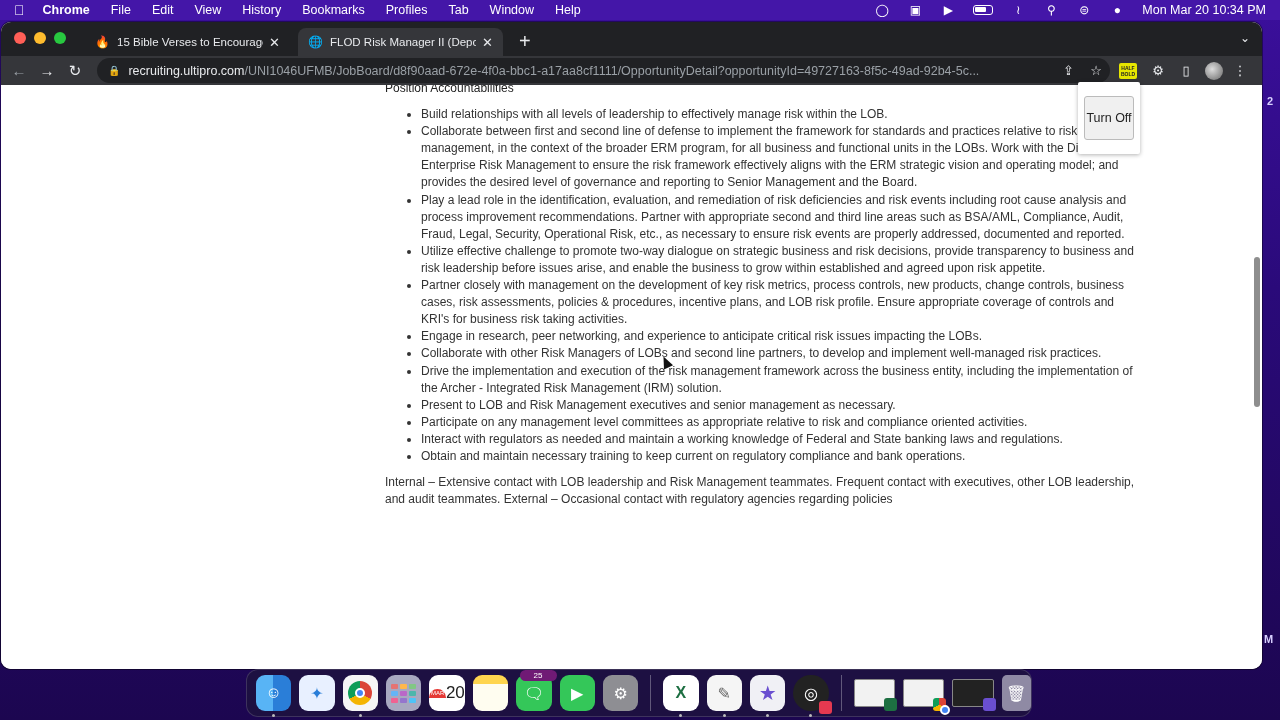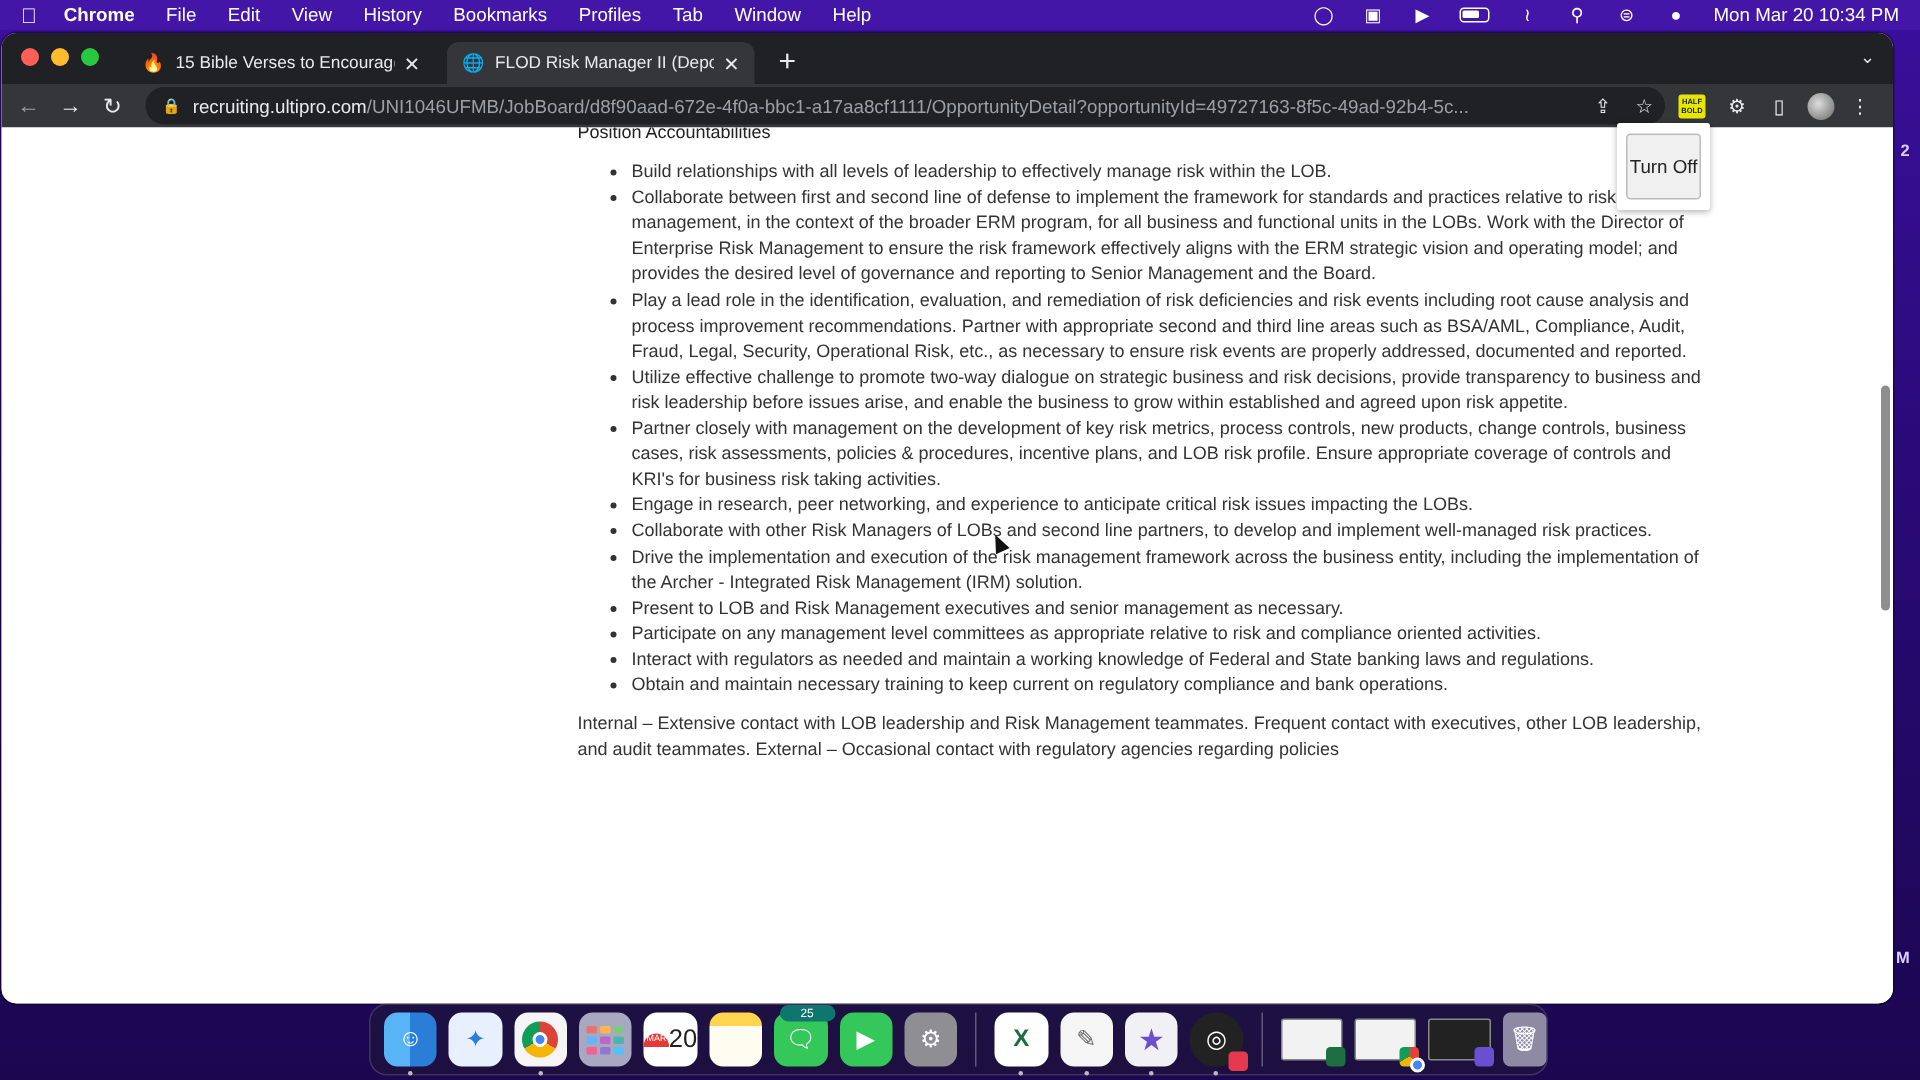--- a/index.html
+++ b/index.html
@@ -69,21 +69,21 @@
 
   
   .page { position: absolute; left: 0; top: 63px; width: 1261px; height: 584px; background: #fff; overflow: hidden; }
   .content { position: absolute; left: 384px; top: -5px; width: 760px; color: #333; font-size: 12px; line-height: 17.1px; }
   .content .heading { font-weight: normal; color: #222; margin-bottom: 9px; }
   .content ul { padding-left: 36px; list-style: disc; margin-bottom: 9px; }
   .content li { margin: 0; }
   .content p { margin-bottom: 11px; }
 
   .turnoff-pop {
-    position: absolute; left: 1078px; top: 82px; width: 62px; height: 58px; background: #fff;
+    position: absolute; left: 1078px; top: 82px; width: 62px; height: 72px; background: #fff;
     box-shadow: 0 1px 4px rgba(0,0,0,0.3); border-radius: 2px; z-index: 5;
     display: flex; align-items: center; justify-content: center;
   }
   .turnoff-btn {
     width: 50px; height: 44px; background: #f0f0f0; border: 1px solid #bbb; border-radius: 3px;
     font-size: 12.5px; color: #222; text-align: center; line-height: 14px; display: flex; align-items: center; justify-content: center;
     font-family: "Liberation Sans", sans-serif;
   }
   .scrollbar { position: absolute; left: 1254px; top: 257px; width: 6px; height: 150px; background: #8e8e8e; border-radius: 3px; z-index: 4; }
 
@@ -107,21 +107,21 @@
   .chrome-logo { width: 24px; height: 24px; border-radius: 50%; background: conic-gradient(#db4437 0 120deg, #f4b400 120deg 240deg, #0f9d58 240deg 360deg); position: relative; }
   .chrome-logo::after { content: ""; position: absolute; left: 7px; top: 7px; width: 10px; height: 10px; border-radius: 50%; background: #4285f4; border: 2px solid #fff; box-sizing: border-box; }
   .launchpad { background: #a8a8c0; }
   .lp-grid { display: grid; grid-template-columns: repeat(3, 7px); gap: 2px; }
   .lp-grid span { width: 7px; height: 5px; border-radius: 1px; }
   .calendar { background: #fff; color: #222; }
   .calendar .mon { font-size: 6px; color: #fff; background: #e53935; width: 100%; text-align: center; border-radius: 9px 9px 0 0; line-height: 9px; }
   .calendar .day { font-size: 17px; line-height: 22px; }
   .notes { background: linear-gradient(180deg, #ffd54f 0 25%, #fffdf0 25%); }
   .messages { background: #34c759; }
-  .badge { position: absolute; top: -5px; right: -5px; background: #0f766e; color: #fff; font-size: 8px; border-radius: 8px; padding: 1px 14px; }
+  .badge { position: absolute; top: -5px; right: -5px; background: #701a75; color: #fff; font-size: 8px; border-radius: 8px; padding: 1px 14px; }
   .facetime { background: #34c759; }
   .settings { background: #8e8e93; }
   .excel { background: #fff; color: #1d6f42; font-weight: bold; }
   .textedit { background: #f5f5f5; color: #666; }
   .imovie { background: #f0f0f5; color: #6a4fd0; font-size: 20px; }
   .obs { background: #222; border-radius: 50%; color: #fff; }
   .obs .rec { position: absolute; right: -3px; bottom: -3px; width: 13px; height: 13px; background: #e53950; border-radius: 3px; }
   .thumb { width: 42px; height: 28px; background: #f2f2f2; border-radius: 2px; border: 1px solid #888; position: relative; }
   .thumb.dark { background: #222; }
   .thumb .mini { position: absolute; right: -3px; bottom: -5px; width: 13px; height: 13px; border-radius: 3px; }

